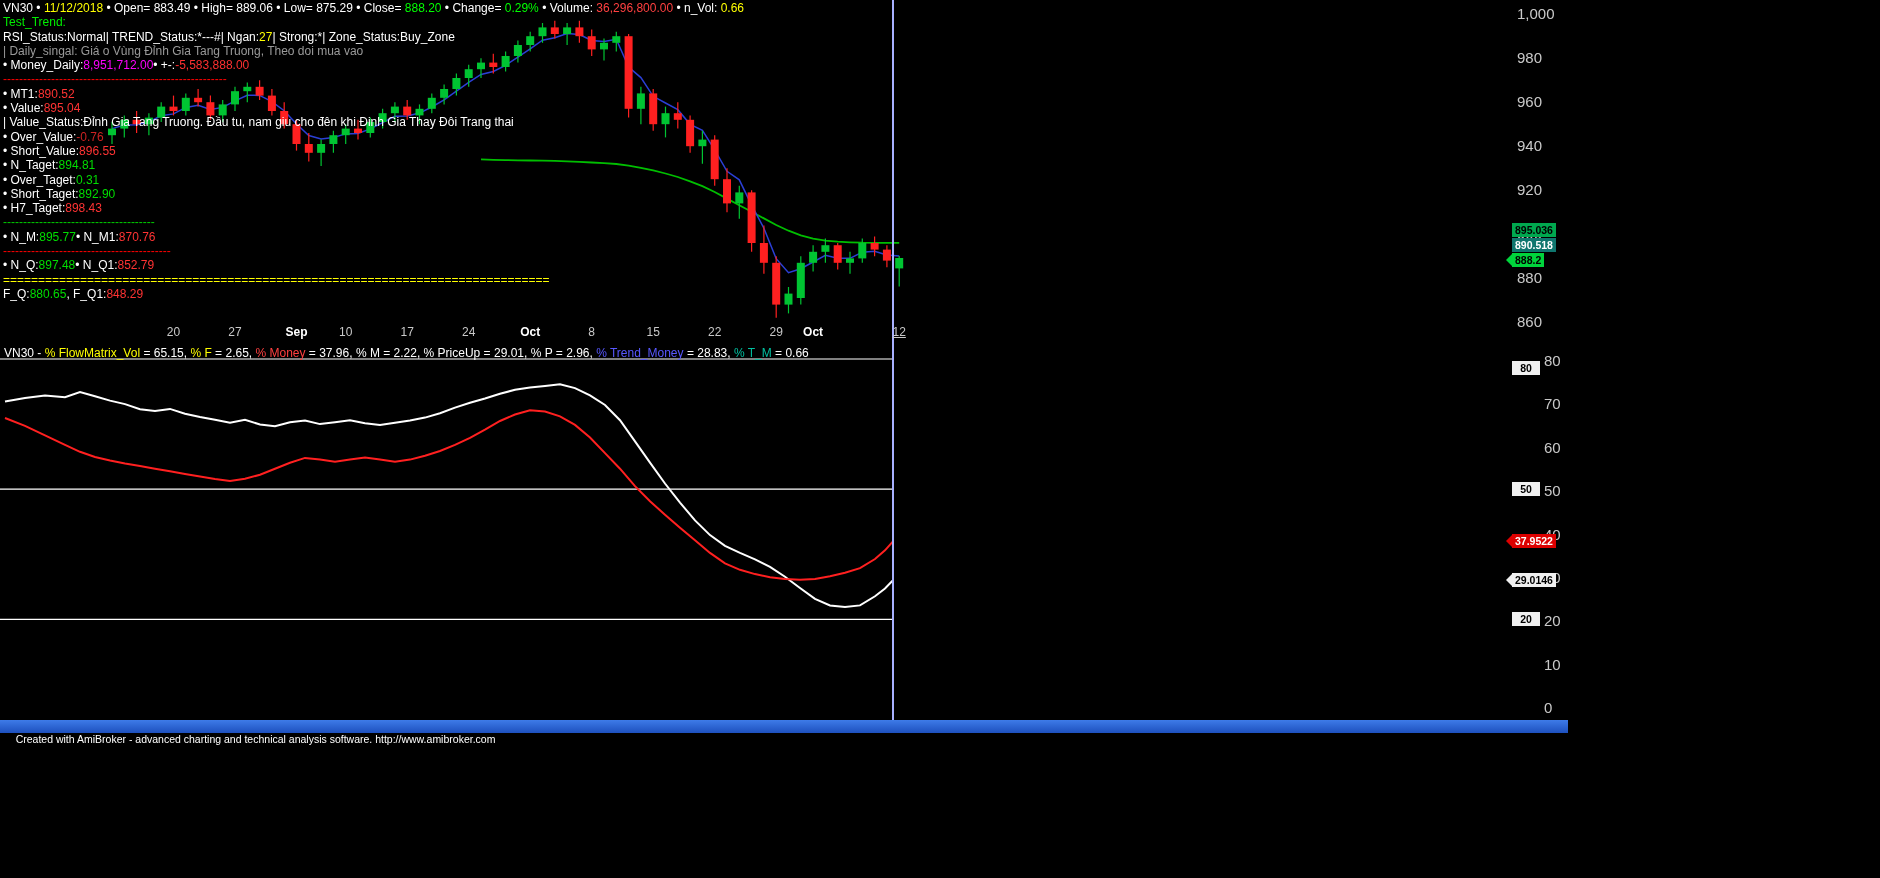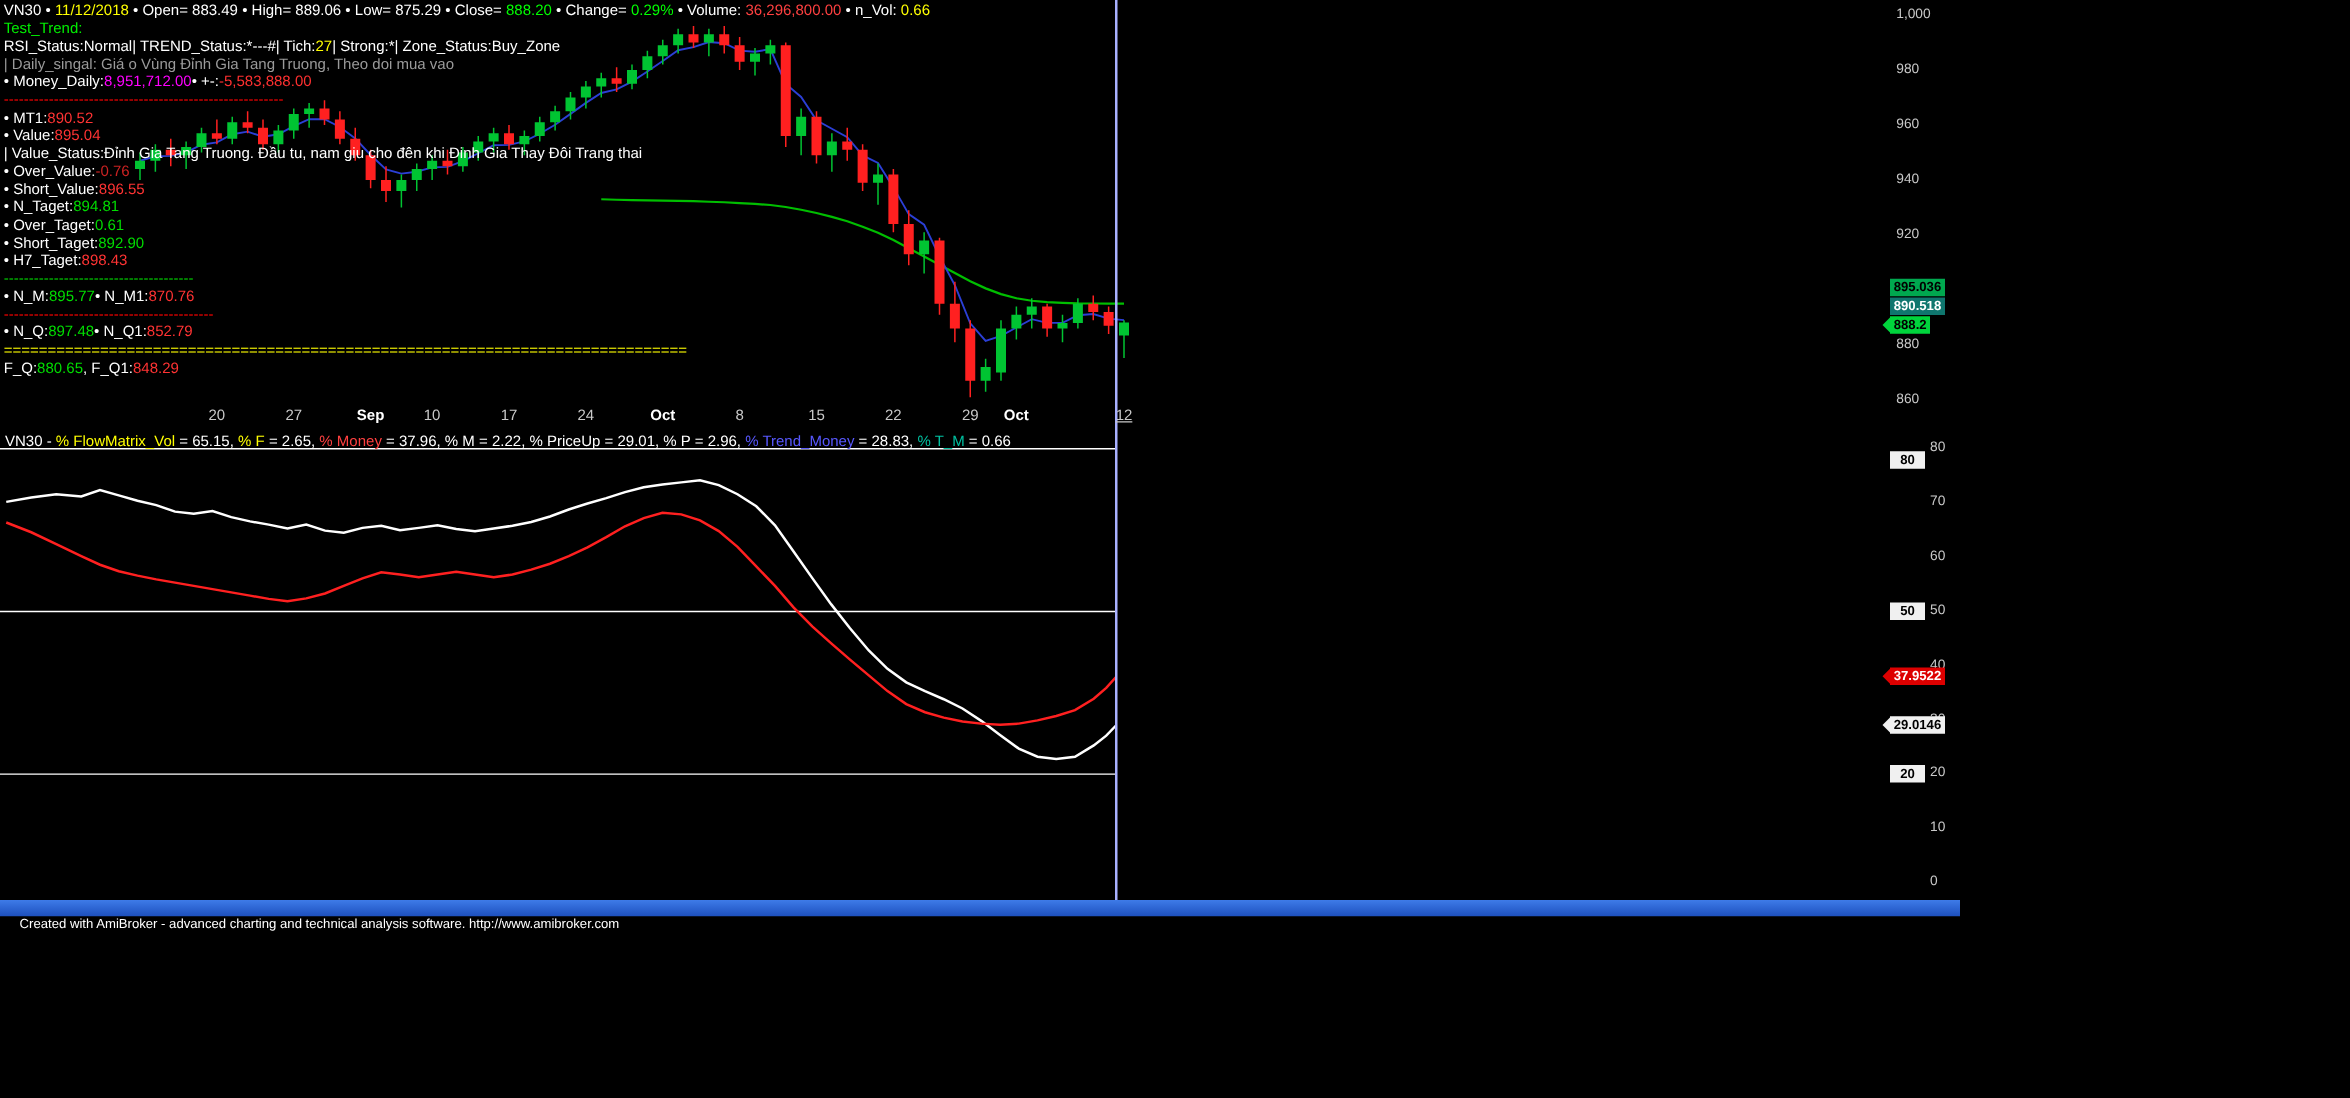--- a/index.html
+++ b/index.html
@@ -6,21 +6,21 @@
   .screen{position:relative;width:1684px;height:878px;background:#000;overflow:hidden;
           font-family:"Liberation Sans","DejaVu Sans",sans-serif;}
   #chart-svg{position:absolute;left:0;top:0;z-index:1;}
   #info-overlay{position:absolute;left:3px;top:1px;z-index:3;}
   .info-line{font-size:12px;line-height:14.3px;white-space:pre;}
   #date-axis{position:absolute;left:0;top:325px;width:1510px;height:17px;z-index:4;}
   #date-axis span{position:absolute;transform:translateX(-50%);font-size:12px;color:#c9c9c9;white-space:pre;}
   #date-axis span.month{color:#ffffff;font-weight:bold;}
   #ind-header{position:absolute;left:4px;top:346px;z-index:3;font-size:12px;white-space:pre;}
   #axis-strip{position:absolute;left:1510px;top:0;width:58px;height:720px;z-index:5;background:#000;}
-  .ytick{position:absolute;left:7px;font-size:11px;color:#c9c9c9;white-space:pre;text-align:right;}
+  .ytick{position:absolute;left:7px;font-size:15px;color:#c9c9c9;white-space:pre;text-align:right;}
   .ytick.ind{left:34px;}
   .tag{position:absolute;left:2px;min-width:22px;padding:0 3px;height:14px;line-height:14px;
        font-size:10.5px;text-align:center;font-weight:bold;}
   .tag i{position:absolute;left:-6px;top:1px;width:0;height:0;
          border-top:6px solid transparent;border-bottom:6px solid transparent;border-right:6px solid;}
   #status-bar{position:absolute;left:0;top:720px;width:1568px;height:13px;z-index:6;
               background:linear-gradient(180deg,#3E7BE8 0%,#1D50BE 100%);
               color:#fff;font-size:10.5px;line-height:13px;padding-left:4px;box-sizing:border-box;white-space:pre;}
 </style>
 </head>
@@ -175,31 +175,31 @@
         <polyline fill="none" stroke="#ffffff" stroke-width="2" points="5,401.5 25,398.0 45,395.4 65,397.2 80,392.0 95,396.3 110,400.6 125,404.1 140,409.3 155,411.0 170,408.9 185,413.7 200,417.1 215,419.7 230,422.8 245,419.7 260,424.5 275,426.2 290,422.3 305,420.6 320,424.1 335,422.3 350,420.2 365,423.2 380,424.9 395,422.8 410,420.6 425,417.6 440,413.2 455,407.6 470,402.8 485,398.5 500,393.7 515,389.8 530,387.6 545,385.9 560,384.2 575,388.1 590,395.4 605,405.0 620,420.2 635,441.4 650,462.7 665,483.5 680,502.6 695,520.4 710,535.1 725,545.9 740,552.9 755,559.4 770,566.8 785,576.7 800,588.0 815,598.9 830,605.4 845,607.1 860,605.4 875,596.3 885,588.5 893,580.2"></polyline>
       </g>
       <g>
         <polyline fill="none" stroke="#ff2020" stroke-width="2" points="5,418.0 25,425.8 45,435.3 65,444.9 80,451.8 95,457.0 110,460.5 125,463.5 140,466.1 155,468.7 170,471.3 185,473.9 200,476.5 215,479.1 230,480.9 245,478.7 260,474.8 275,468.7 290,462.7 305,457.9 320,459.6 335,461.8 350,459.6 365,457.5 380,459.6 395,461.8 410,459.6 425,455.7 440,451.0 455,444.9 470,437.9 485,429.7 500,421.0 515,414.5 530,410.2 545,411.5 560,416.3 575,424.9 590,437.5 605,453.1 620,468.7 635,486.1 650,501.3 665,514.7 680,527.7 695,540.3 710,552.9 725,563.3 740,569.8 755,574.1 770,577.2 785,578.9 800,579.8 815,578.9 830,576.3 845,572.8 860,568.1 875,559.0 885,550.3 893,541.4"></polyline>
       </g>
       <line x1="893" x2="893" y1="0" y2="720" stroke="#A8B0FF" stroke-width="2"></line>
     </svg>
   <div id="info-overlay">
       <div class="info-line"><span style="color: rgb(255, 255, 255);">VN30 </span><span style="color: rgb(255, 255, 255);">• </span><span style="color: rgb(255, 255, 0);">11/12/2018 </span><span style="color: rgb(255, 255, 255);">• Open= 883.49 </span><span style="color: rgb(255, 255, 255);">• High= 889.06 </span><span style="color: rgb(255, 255, 255);">• Low= 875.29 </span><span style="color: rgb(255, 255, 255);">• Close= </span><span style="color: rgb(0, 255, 0);">888.20 </span><span style="color: rgb(255, 255, 255);">• Change= </span><span style="color: rgb(0, 255, 0);">0.29% </span><span style="color: rgb(255, 255, 255);">• Volume: </span><span style="color: rgb(255, 64, 64);">36,296,800.00 </span><span style="color: rgb(255, 255, 255);">• n_Vol: </span><span style="color: rgb(255, 255, 0);">0.66</span></div>
       <div class="info-line"><span style="color: rgb(0, 238, 0);">Test_Trend:</span></div>
-      <div class="info-line"><span style="color: rgb(255, 255, 255);">RSI_Status:Normal| TREND_Status:*---#| Tich:</span><span style="color: rgb(255, 255, 0);">27</span><span style="color: rgb(255, 255, 255);">| Strong:*| Zone_Status:Buy_Zone</span></div>
+      <div class="info-line"><span style="color: rgb(255, 255, 255);">RSI_Status:Normal| TREND_Status:*---#| Ngan:</span><span style="color: rgb(255, 255, 0);">27</span><span style="color: rgb(255, 255, 255);">| Strong:*| Zone_Status:Buy_Zone</span></div>
       <div class="info-line"><span style="color: rgb(154, 154, 154);">| Daily_singal: Giá o Vùng Đỉnh Gia Tang Truong, Theo doi mua vao</span></div>
       <div class="info-line"><span style="color: rgb(255, 255, 255);">• Money_Daily:</span><span style="color: rgb(255, 0, 255);">8,951,712.00</span><span style="color: rgb(255, 255, 255);">• +-:</span><span style="color: rgb(255, 48, 48);">-5,583,888.00</span></div>
       <div class="info-line"><span style="color: rgb(255, 0, 0);">--------------------------------------------------------</span></div>
       <div class="info-line"><span style="color: rgb(255, 255, 255);">• MT1:</span><span style="color: rgb(255, 51, 51);">890.52</span></div>
       <div class="info-line"><span style="color: rgb(255, 255, 255);">• Value:</span><span style="color: rgb(255, 51, 51);">895.04</span></div>
       <div class="info-line"><span style="color: rgb(255, 255, 255); text-align: right;">| Value_Status:Đỉnh Gia Tang Truong. Đầu tu, nam giu cho đên khi Đinh Gia Thay Đôi Trang thai</span></div>
       <div class="info-line"><span style="color: rgb(255, 255, 255);">• Over_Value:</span><span style="color: rgb(204, 34, 34);">-0.76</span></div>
       <div class="info-line"><span style="color: rgb(255, 255, 255);">• Short_Value:</span><span style="color: rgb(255, 51, 51);">896.55</span></div>
       <div class="info-line"><span style="color: rgb(255, 255, 255);">• N_Taget:</span><span style="color: rgb(0, 221, 0);">894.81</span></div>
-      <div class="info-line"><span style="color: rgb(255, 255, 255);">• Over_Taget:</span><span style="color: rgb(0, 221, 0);">0.61</span></div>
+      <div class="info-line"><span style="color: rgb(255, 255, 255);">• Over_Taget:</span><span style="color: rgb(0, 221, 0);">0.31</span></div>
       <div class="info-line"><span style="color: rgb(255, 255, 255);">• Short_Taget:</span><span style="color: rgb(0, 221, 0);">892.90</span></div>
       <div class="info-line"><span style="color: rgb(255, 255, 255);">• H7_Taget:</span><span style="color: rgb(255, 51, 51);">898.43</span></div>
       <div class="info-line"><span style="color: rgb(0, 204, 0);">--------------------------------------</span></div>
       <div class="info-line"><span style="color: rgb(255, 255, 255);">• N_M:</span><span style="color: rgb(0, 221, 0);">895.77</span><span style="color: rgb(255, 255, 255);">• N_M1:</span><span style="color: rgb(255, 51, 51);">870.76</span></div>
       <div class="info-line"><span style="color: rgb(255, 0, 0);">------------------------------------------</span></div>
       <div class="info-line"><span style="color: rgb(255, 255, 255);">• N_Q:</span><span style="color: rgb(0, 221, 0);">897.48</span><span style="color: rgb(255, 255, 255);">• N_Q1:</span><span style="color: rgb(255, 51, 51);">852.79</span></div>
       <div class="info-line"><span style="color: rgb(255, 255, 0);">==============================================================================</span></div>
       <div class="info-line"><span style="color: rgb(255, 255, 255);">F_Q:</span><span style="color: rgb(0, 221, 0);">880.65</span><span style="color: rgb(255, 255, 255);">, F_Q1:</span><span style="color: rgb(255, 51, 51);">848.29</span></div>
     </div>
   <div id="date-axis">

